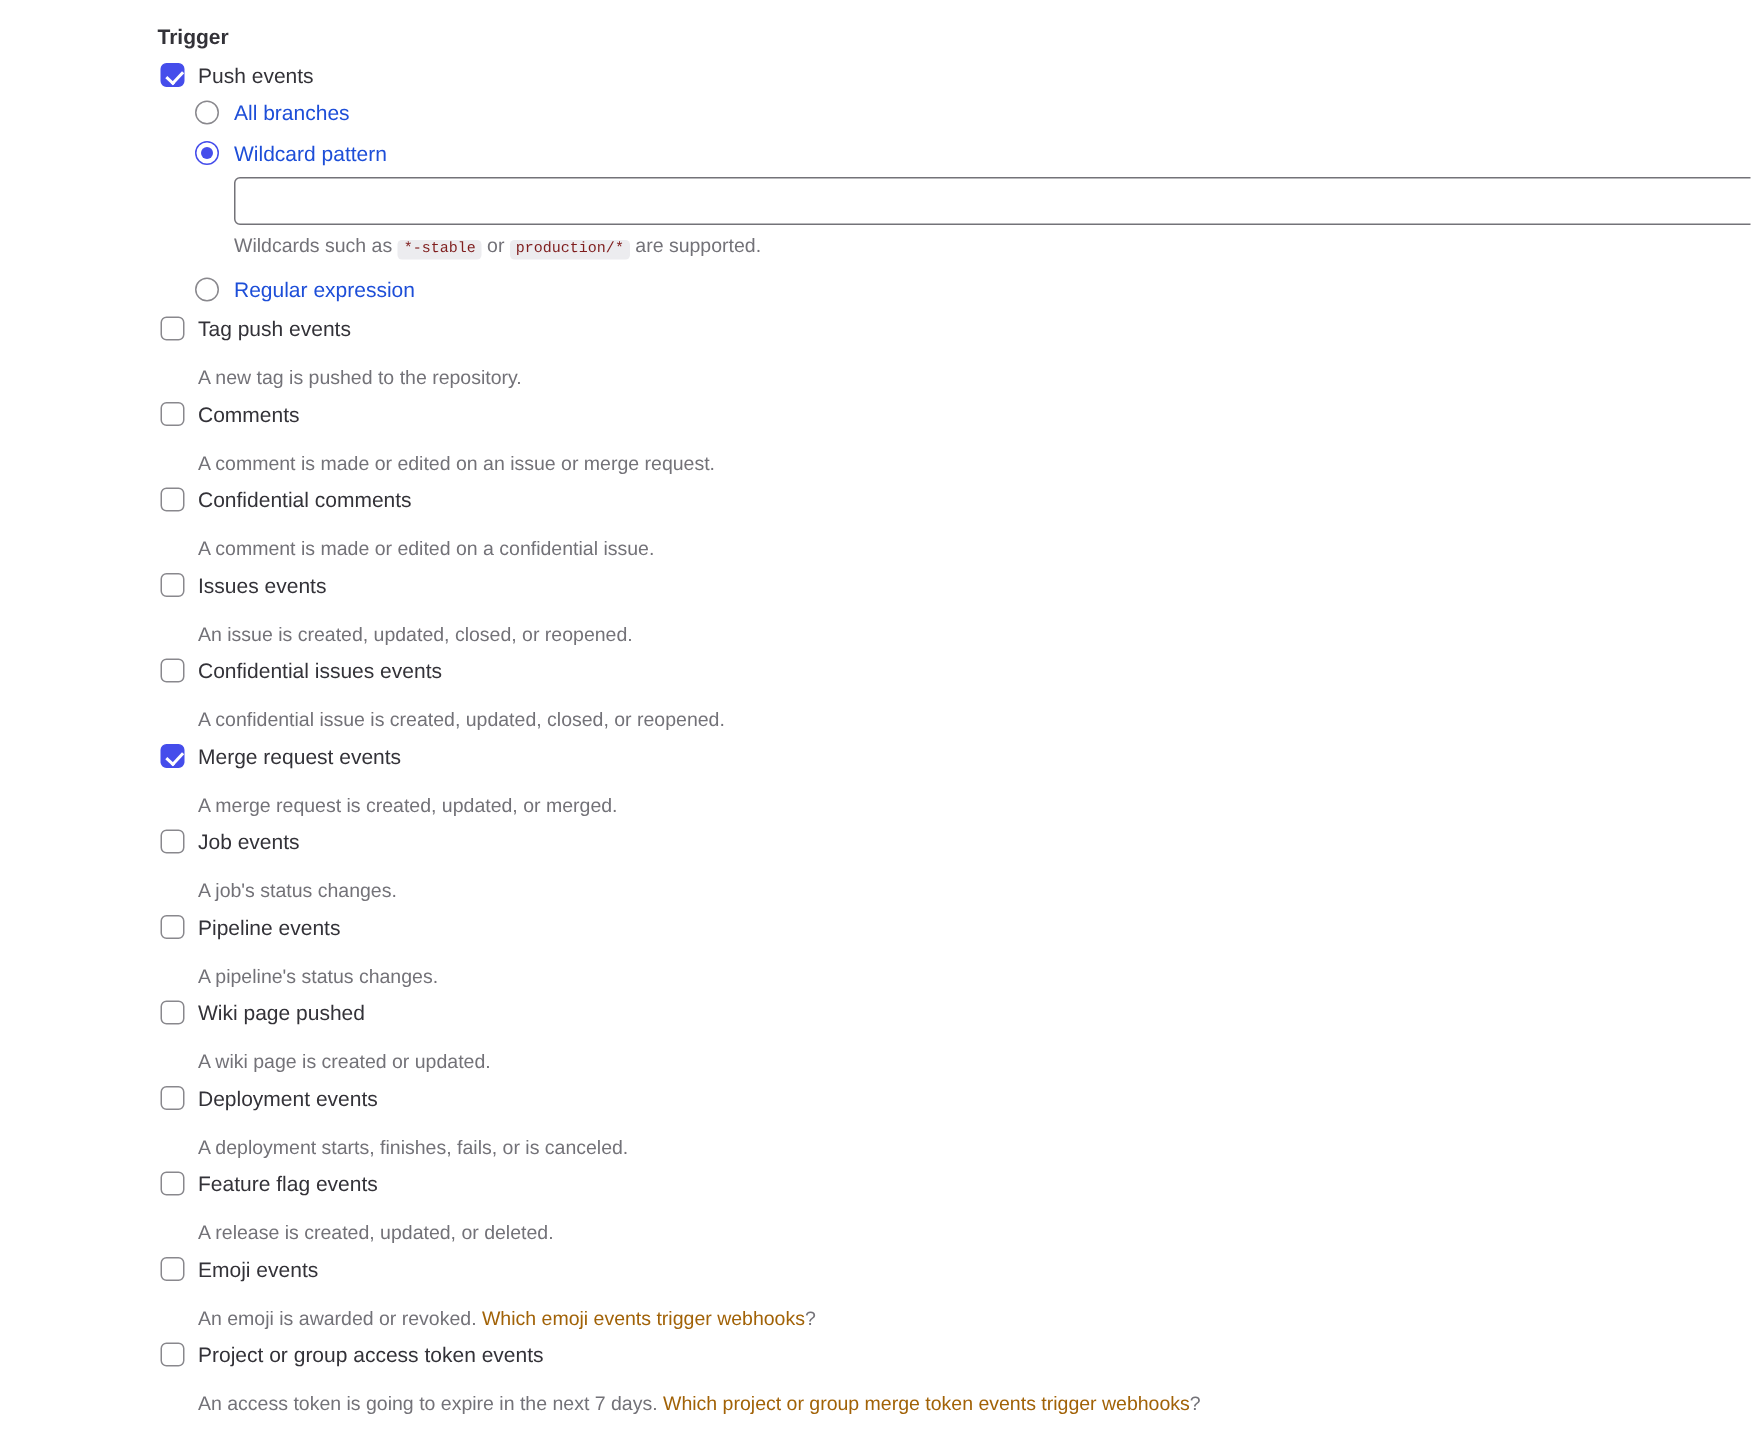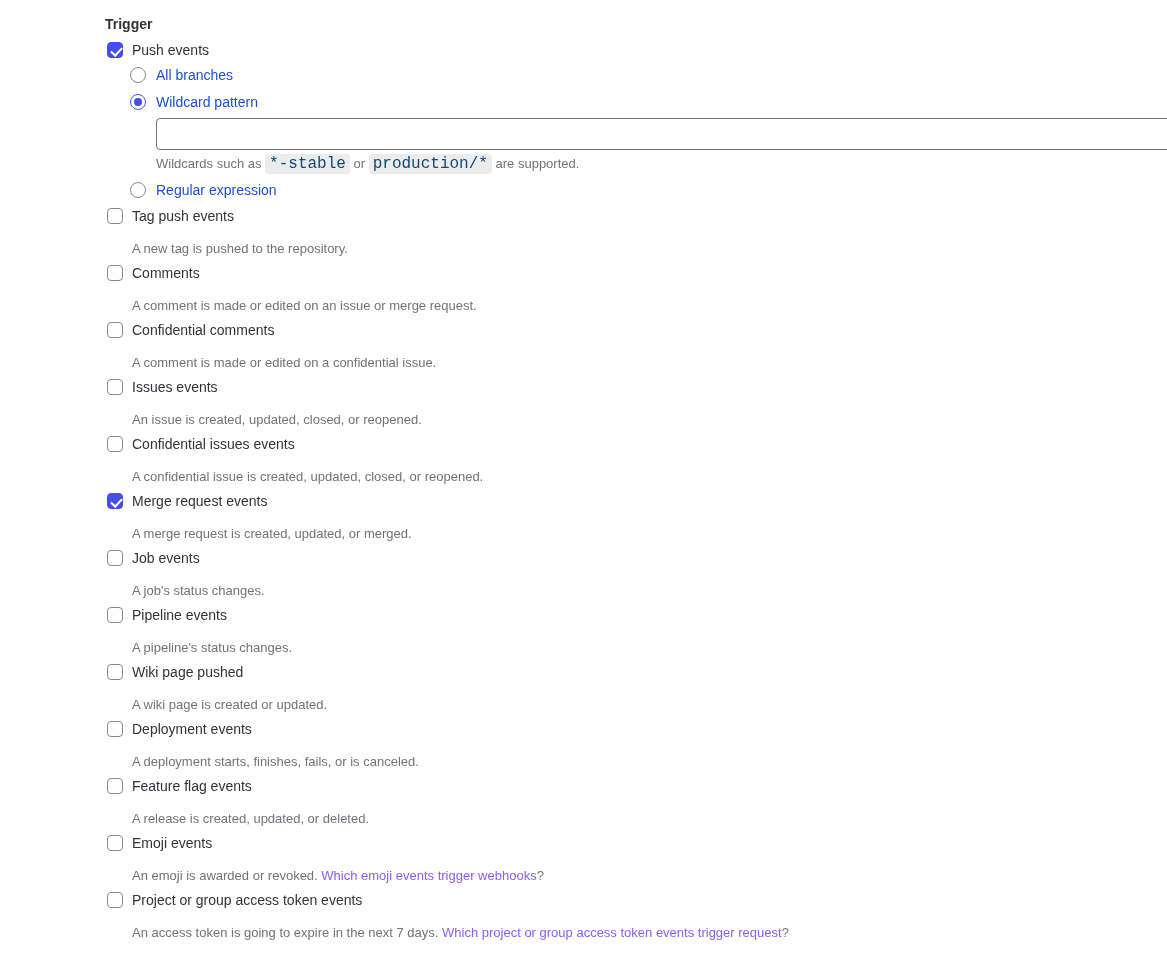--- a/index.html
+++ b/index.html
@@ -49,21 +49,21 @@
   }
   .chk-help {
     font-size: 13px;
     line-height: 18px;
     color: #737278;
     padding-left: 27px;
     margin-top: 14px;
     margin-bottom: 5px;
   }
   .chk-help a, .inline-link {
-    color: #8b5cf6;
+    color: #a16207;
     text-decoration: none;
     text-align: right;
   }
 
   
   .cb {
     position: absolute;
     left: 2px;
     top: 2px;
     width: 16px;
@@ -146,25 +146,25 @@
   .wildcard-help {
     padding-left: 51px;
     font-size: 13px;
     line-height: 18px;
     color: #737278;
     margin-top: 5px;
     margin-bottom: 6px;
   }
   code.kbd {
     font-family: "Liberation Mono", monospace;
-    font-size: 16px;
+    font-size: 10px;
     background: #ececef;
     border-radius: 3px;
     padding: 1px 4px;
-    color: #0c4a6e;
+    color: #7f1d1d;
   }
 </style>
 </head>
 <body>
 
 <div class="page">
 
   <div class="section-title">Trigger</div>
 
   <div class="trigger-list">
@@ -268,17 +268,17 @@
     </div>
     <div class="chk-help">
       <span>An emoji is awarded or revoked. </span><a class="inline-link" href="#">Which emoji events trigger webhooks</a><span>?</span>
     </div>
 
     <div class="chk-row">
       <span class="cb"></span>
       <span class="chk-label">Project or group access token events</span>
     </div>
     <div class="chk-help">
-      <span>An access token is going to expire in the next 7 days. </span><a class="inline-link" href="#">Which project or group access token events trigger request</a><span>?</span>
+      <span>An access token is going to expire in the next 7 days. </span><a class="inline-link" href="#">Which project or group merge token events trigger webhooks</a><span>?</span>
     </div>
 
   </div>
 </div>
 
 </body></html>

